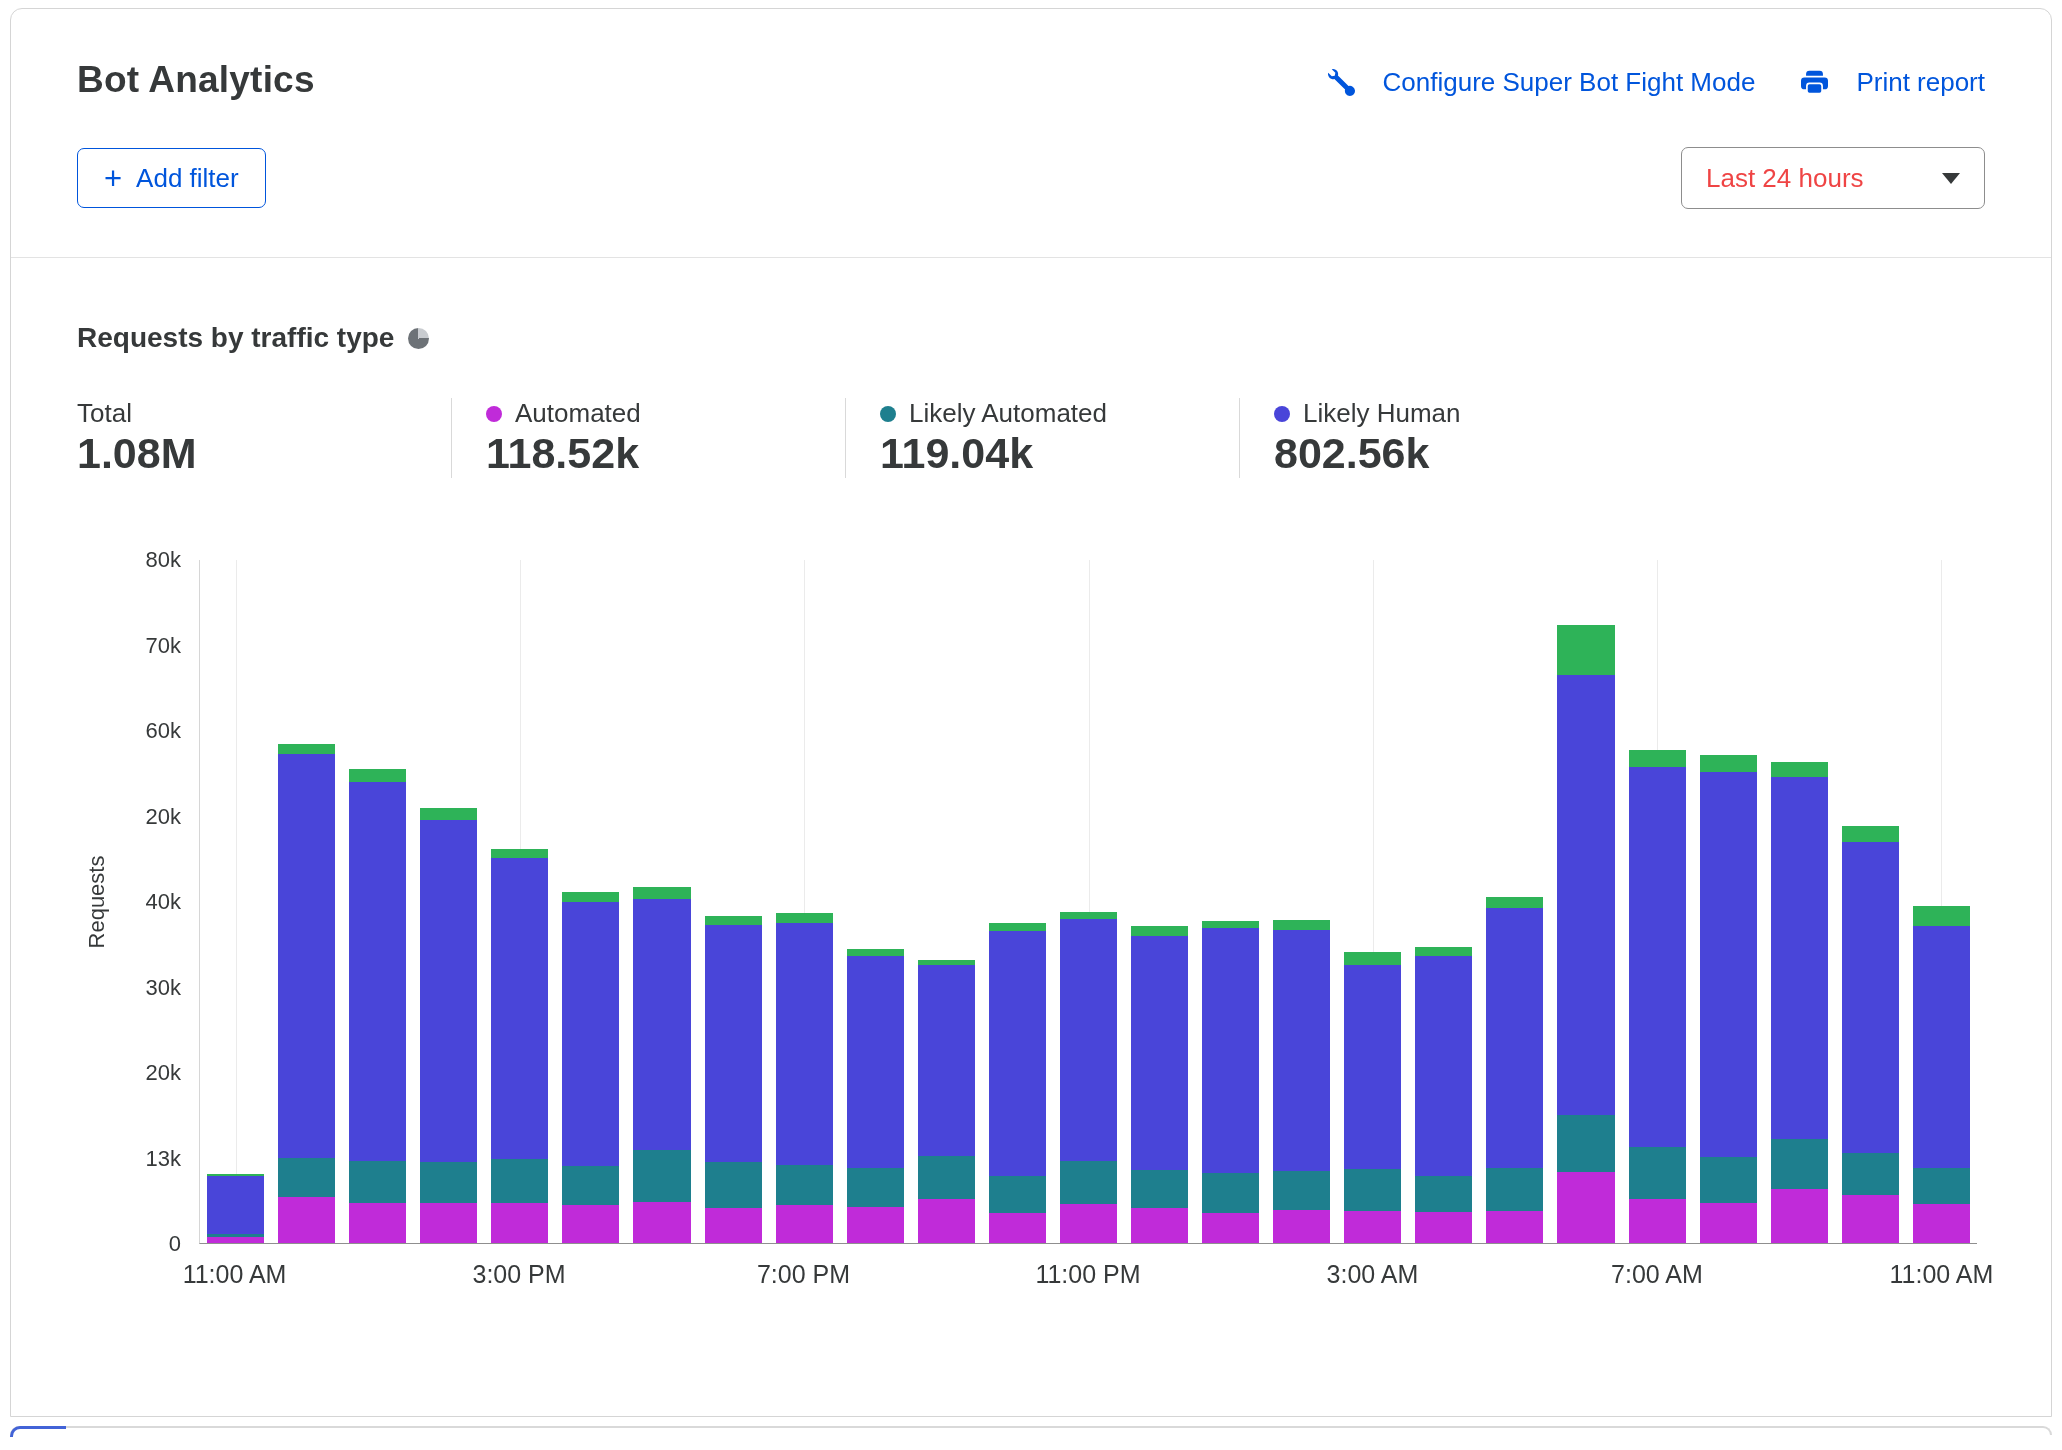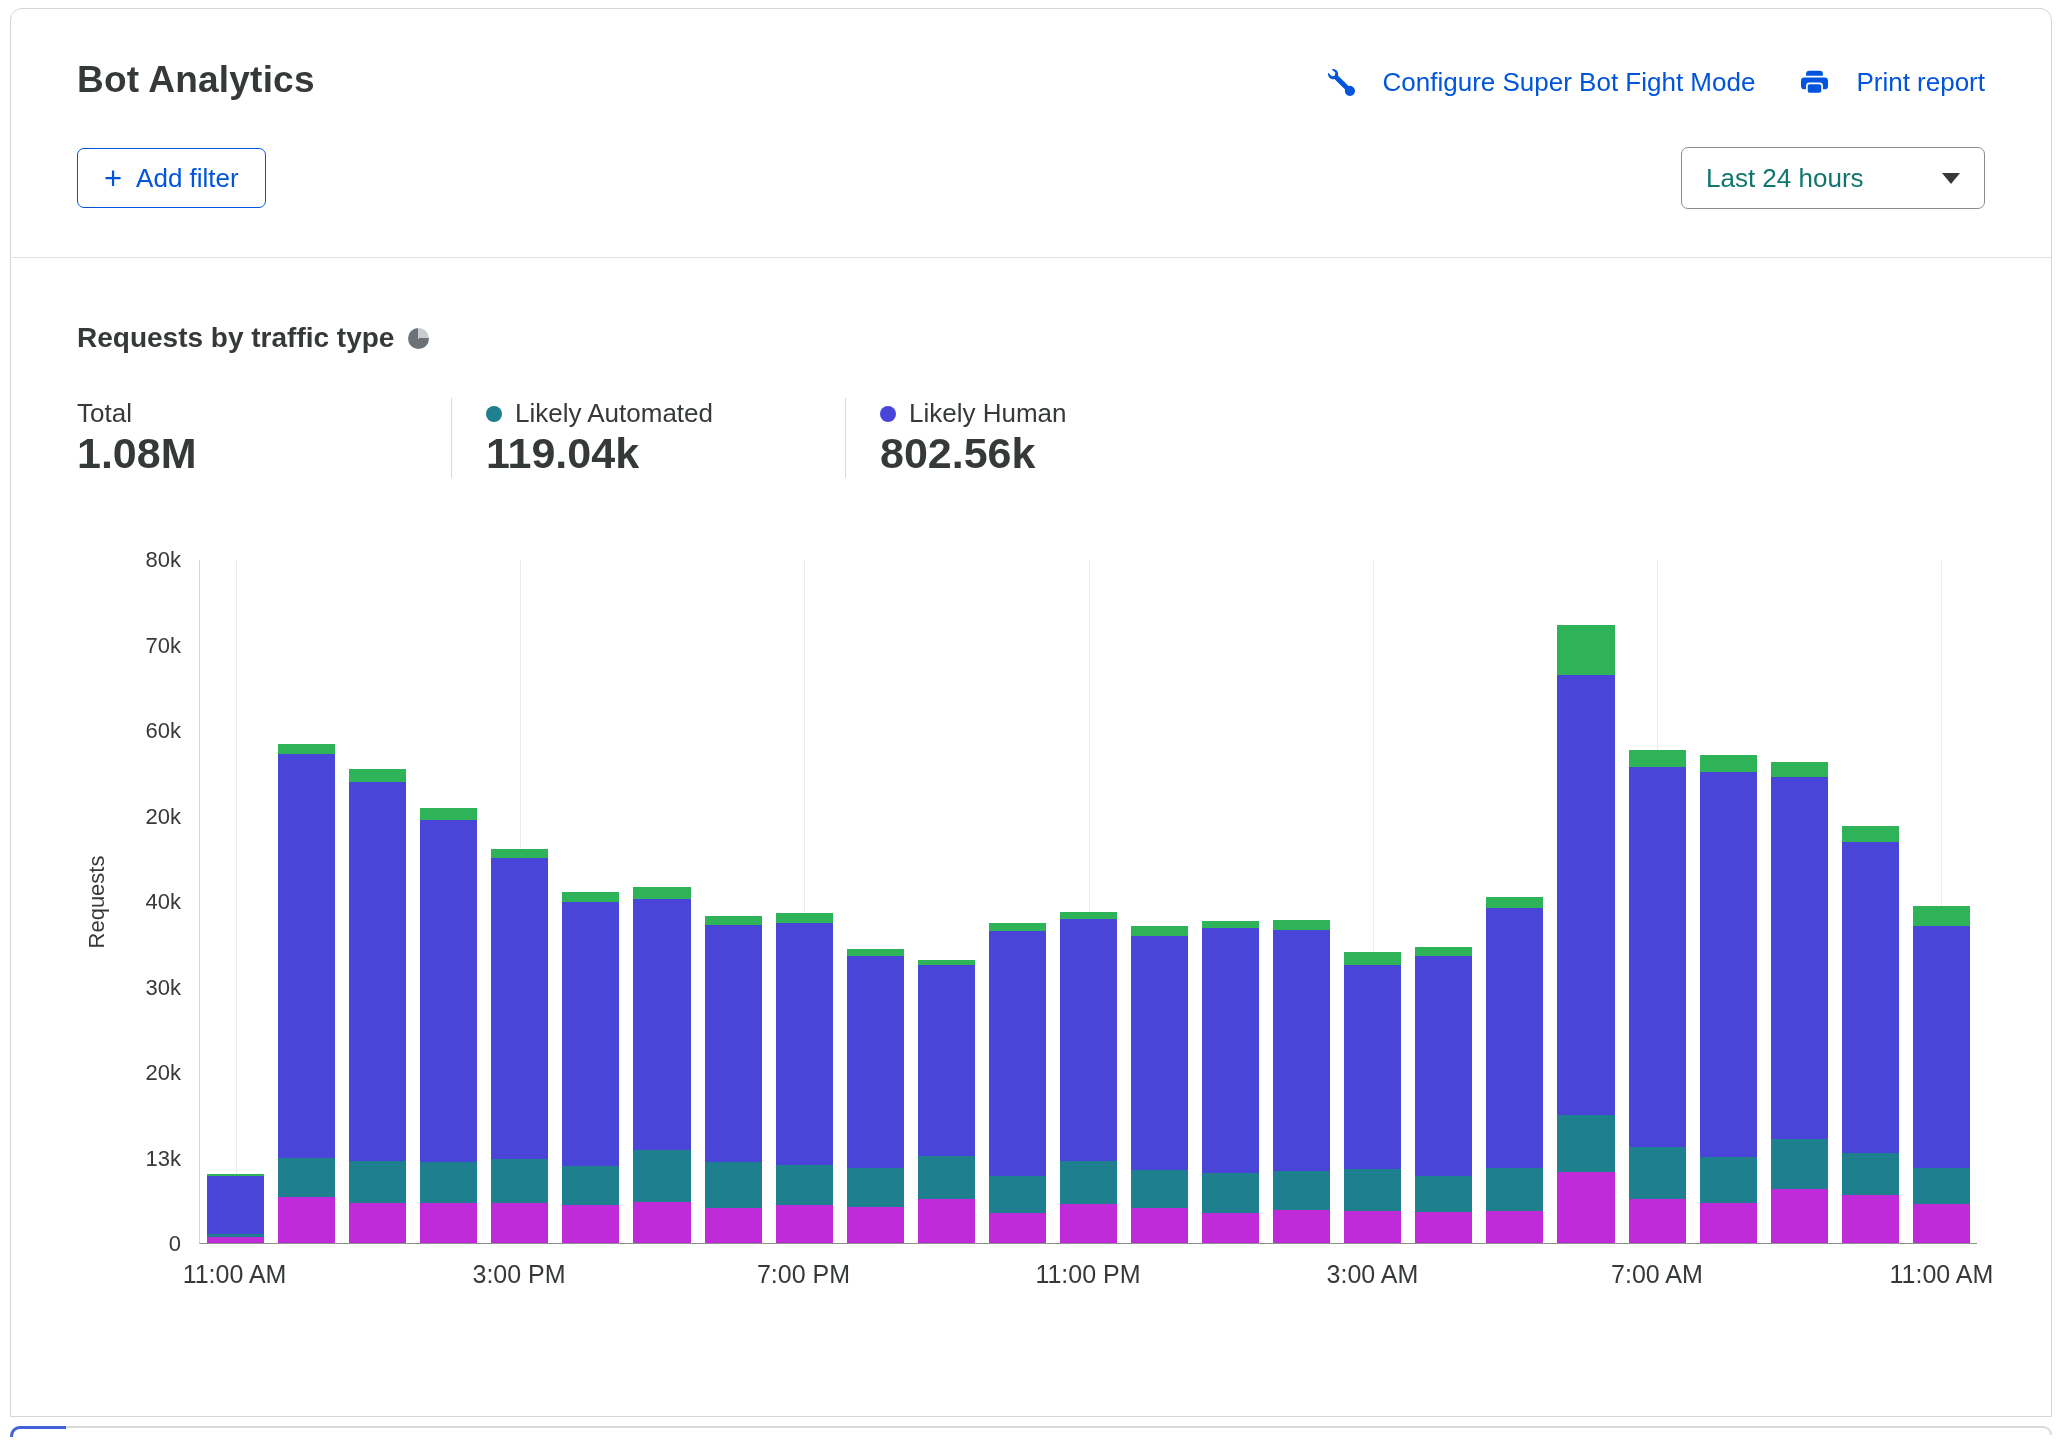--- a/index.html
+++ b/index.html
@@ -15,21 +15,21 @@
   .page-title { font-size: 37px; font-weight: 700; color: #36393a; letter-spacing: 0.2px; }
   .header-links { display: flex; gap: 46px; align-items: center; padding-top: 8px; }
   .hlink { display: inline-flex; align-items: center; gap: 28px; color: #0055dc; font-size: 26px; text-decoration: none; cursor: pointer; }
   .hlink svg { width: 27px; height: 27px; fill: #0055dc; flex: 0 0 auto; }
   .header-controls { display: flex; justify-content: space-between; align-items: center; margin-top: 46px; }
   .btn-add-filter { display: inline-flex; align-items: center; gap: 14px; height: 60px; padding: 0 26px;
     font-size: 26px; font-family: inherit; color: #0055dc; background: #fff;
     border: 1px solid #0055dc; border-radius: 7px; cursor: pointer; }
   .plus { font-size: 31px; line-height: 1; font-weight: 400; }
   .select { display: flex; align-items: center; justify-content: space-between; width: 304px; height: 62px;
-    padding: 0 24px; border: 1px solid #8d8d8d; border-radius: 7px; font-size: 26px; color: #0f766e;
+    padding: 0 24px; border: 1px solid #8d8d8d; border-radius: 7px; font-size: 26px; color: #ef4444;
     cursor: pointer; background: #fff; }
   .caret { width: 0; height: 0; border-left: 9px solid transparent; border-right: 9px solid transparent; border-top: 11px solid #36393a; }
   .divider { border-top: 1px solid #e3e3e3; }
   .card-body { padding: 64px 66px 56px; }
   .section-title-row { display: flex; align-items: center; gap: 14px; }
   .section-title { font-size: 28px; font-weight: 700; text-align: center; }
   .pie-icon { width: 21px; height: 21px; border-radius: 50%;
     background: conic-gradient(#c9ccd0 0deg 85deg, #6d7277 85deg 360deg); }
   .stats-row { display: flex; margin-top: 44px; }
   .stat { flex: 0 0 394px; padding-left: 34px; border-left: 1px solid #d9d9d9; }
@@ -103,20 +103,27 @@
 
     <div class="stats-row" id="stats-row">
   <div class="stat">
     <div class="stat-label-row">
 
       <span class="stat-label">Total</span>
     </div>
     <div class="stat-value">1.08M</div>
   </div>
 
+  <div class="stat">
+    <div class="stat-label-row">
+      <span class="dot" style="background: rgb(192, 43, 217);"></span>
+      <span class="stat-label">Automated</span>
+    </div>
+    <div class="stat-value">118.52k</div>
+  </div>
 
   <div class="stat">
     <div class="stat-label-row">
       <span class="dot" style="background: rgb(30, 127, 142);"></span>
       <span class="stat-label">Likely Automated</span>
     </div>
     <div class="stat-value">119.04k</div>
   </div>
 
   <div class="stat">

